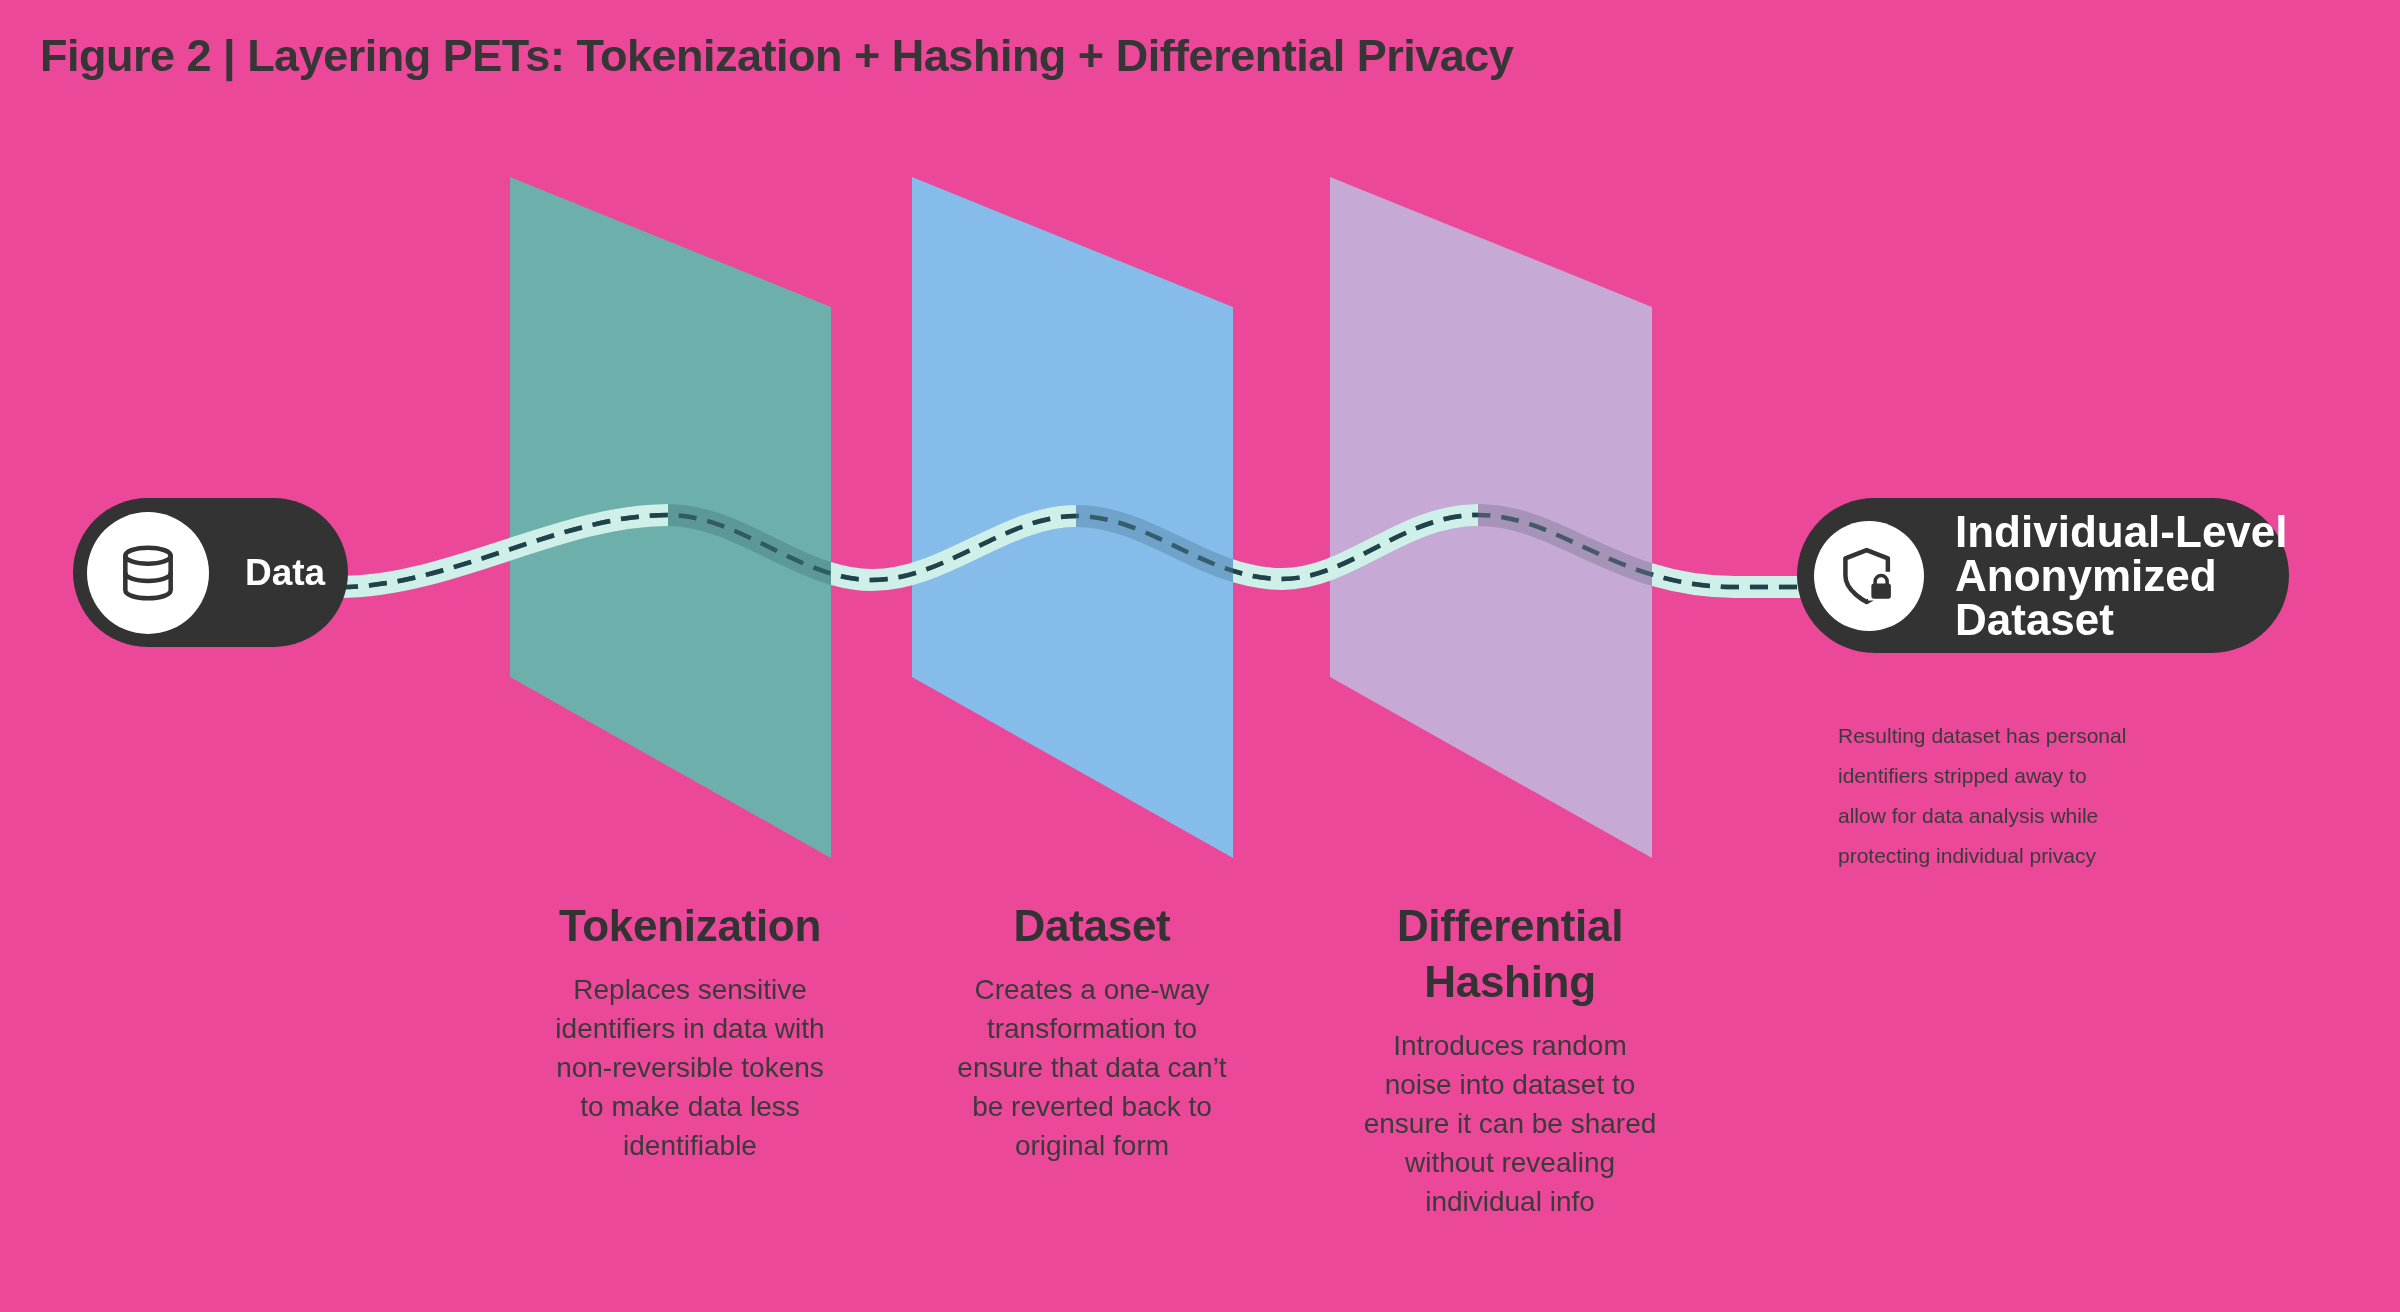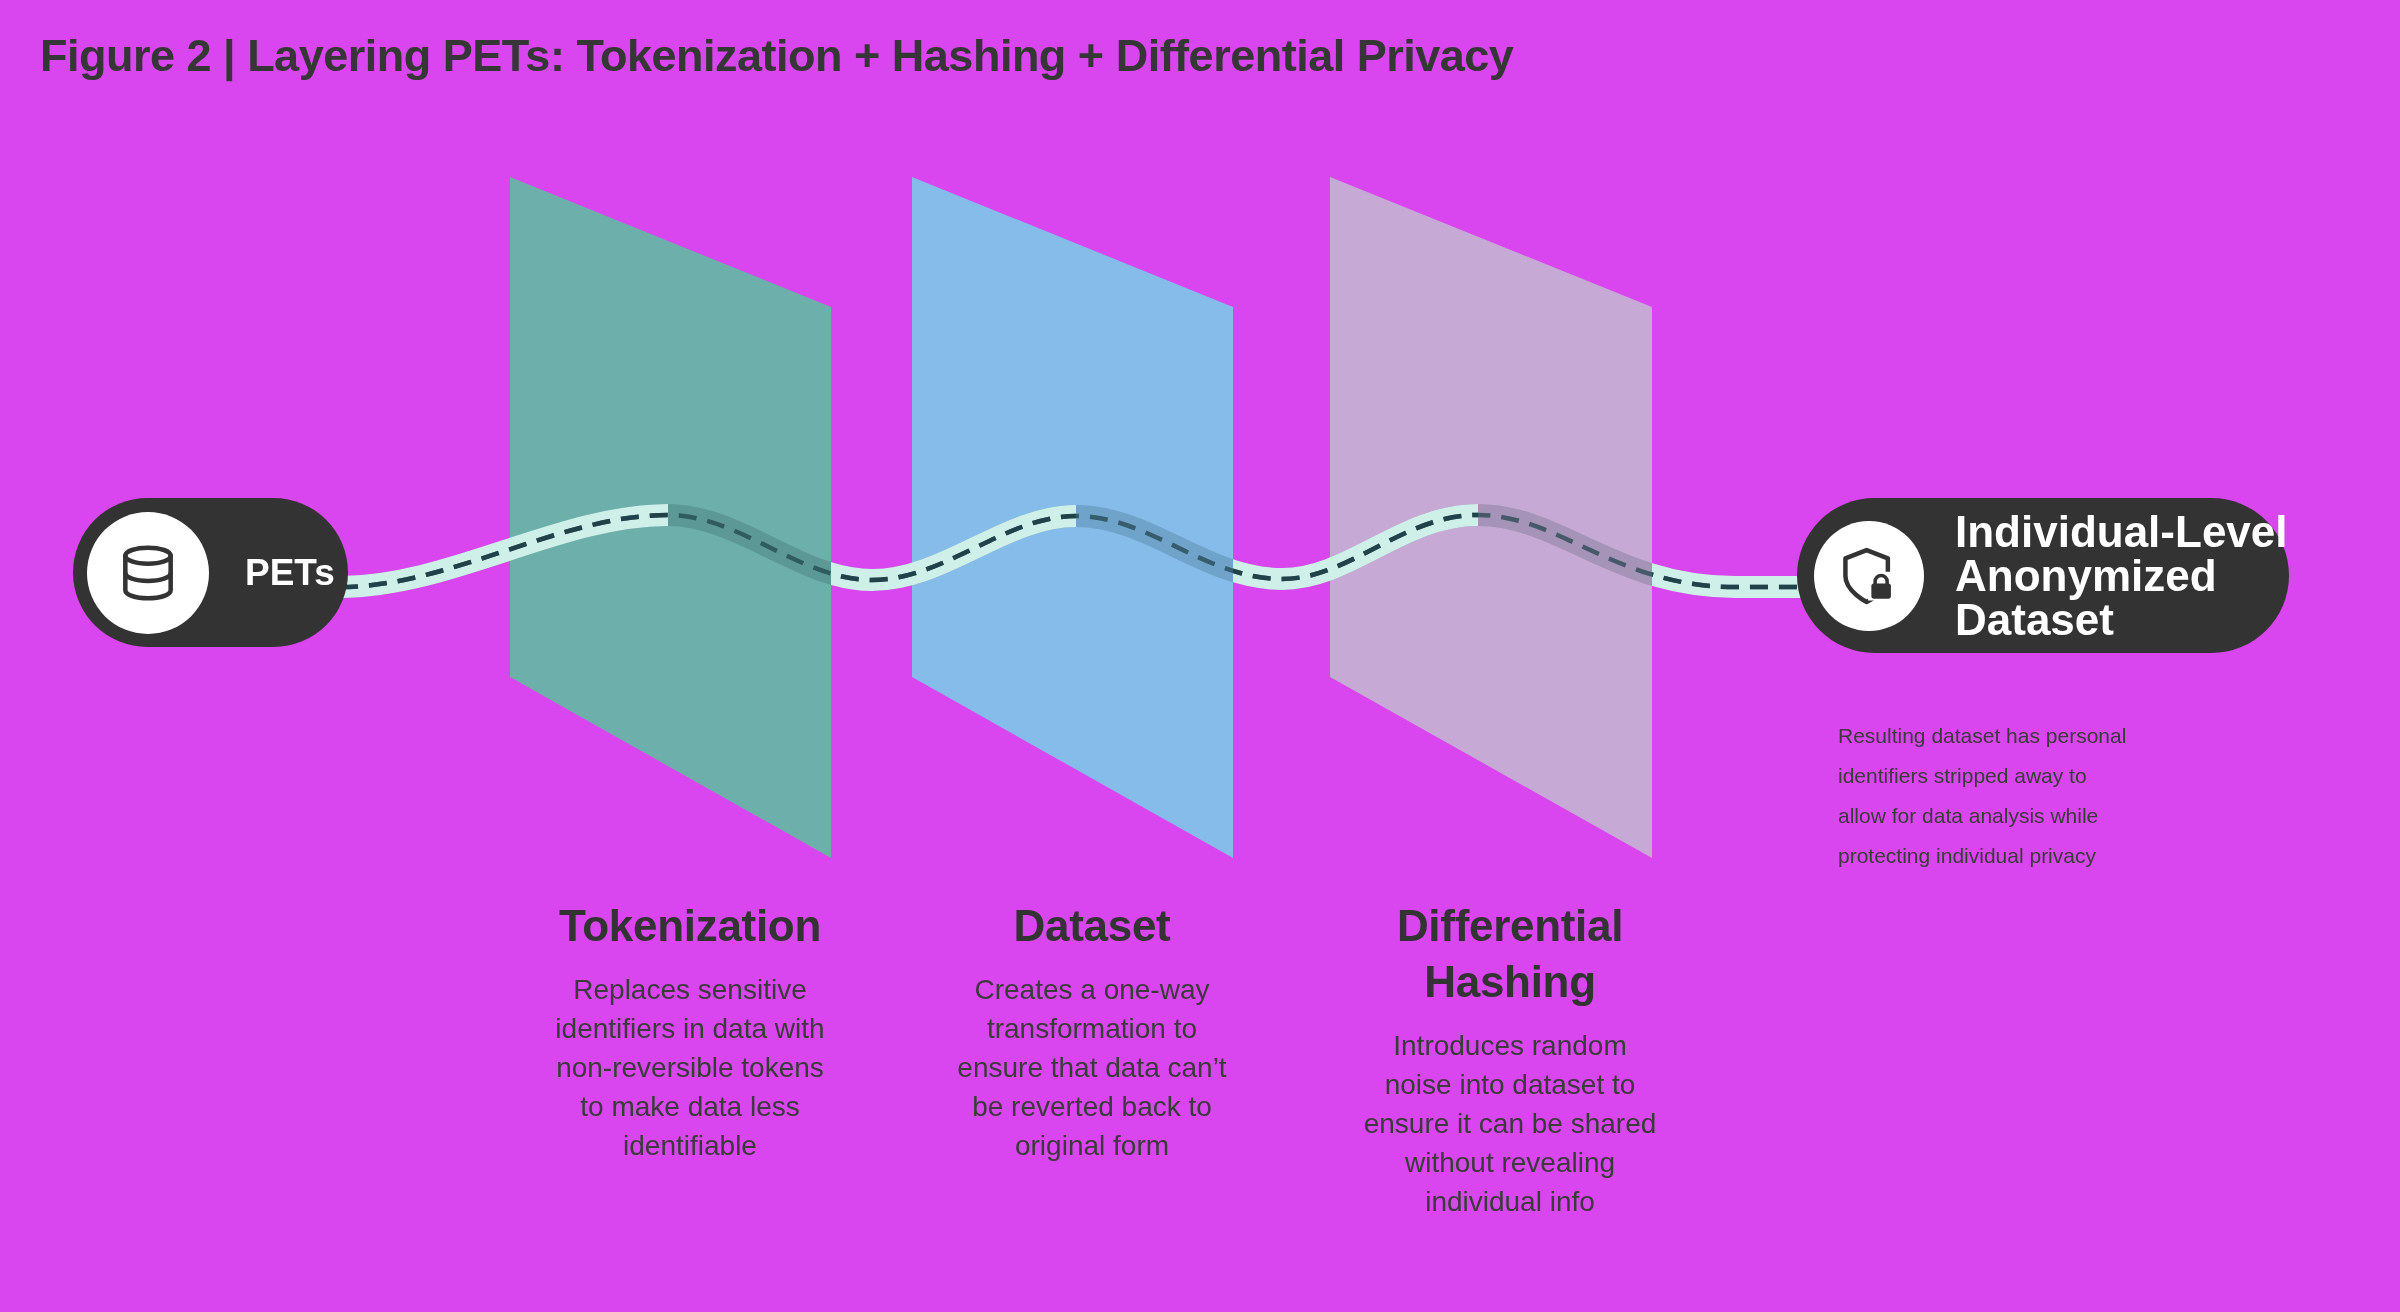--- a/index.html
+++ b/index.html
@@ -1,18 +1,18 @@
 <!DOCTYPE html>
 <html><head>
 <meta charset="utf-8">
 <style>
   html,body{margin:0;padding:0;background:#e8e8e8;}
   #canvas{
     position:relative;width:2400px;height:1312px;overflow:hidden;
-    background:#d946ef;
+    background:#ec4899;
     font-family:"Liberation Sans","DejaVu Sans",sans-serif;
     color:#3b3b3b;
   }
   .abs{position:absolute;}
   #figure-title{
     left:40px;top:30px;font-size:45px;font-weight:700;color:#363636;
     letter-spacing:-0.5px;white-space:nowrap;
   }
   svg.scene{left:0;top:0;}
   .pill{
@@ -82,21 +82,21 @@
   </svg>
 
   <div id="data-pill" class="pill abs">
     <div class="icon-circle">
       <svg width="64" height="64" viewBox="0 0 24 24" fill="none" stroke="#333333" stroke-width="1.7" stroke-linecap="round" stroke-linejoin="round">
         <ellipse cx="12" cy="5.5" rx="8.5" ry="3"></ellipse>
         <path d="M20.5 12c0 1.66-3.8 3-8.5 3s-8.5-1.34-8.5-3"></path>
         <path d="M3.5 5.5v13c0 1.66 3.8 3 8.5 3s8.5-1.34 8.5-3v-13"></path>
       </svg>
     </div>
-    <span class="pill-label">PETs</span>
+    <span class="pill-label">Data</span>
   </div>
 
   <div id="result-pill" class="pill abs">
     <div class="icon-circle">
       <svg width="66" height="66" viewBox="0 0 28 28">
         <path d="M13 25s9-4.5 9-11V6.5L13 3 4 6.5V14c0 6.5 9 11 9 11z" fill="none" stroke="#333333" stroke-width="1.9" stroke-linejoin="round"></path>
 
         <rect x="13.6" y="12.2" width="11.4" height="12.2" fill="#ffffff"></rect>
 
         <path d="M16.6 17.4v-1.1a2.55 2.55 0 0 1 5.1 0v1.1" fill="none" stroke="#333333" stroke-width="1.5"></path>

